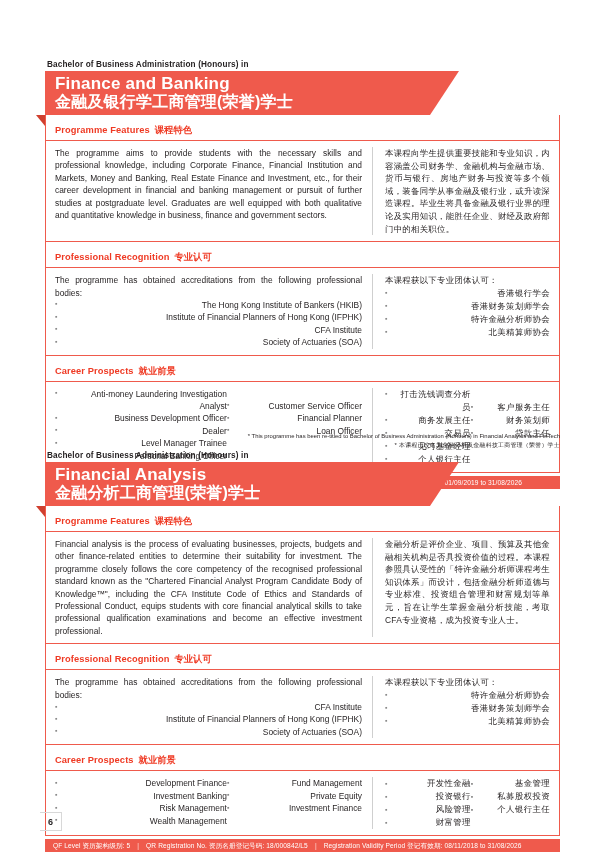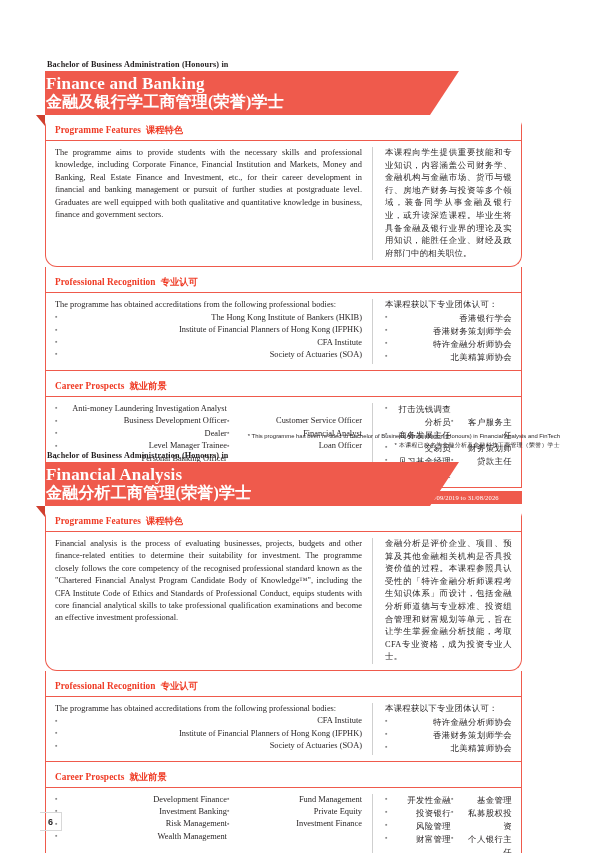--- a/index.html
+++ b/index.html
@@ -19,22 +19,21 @@
     position: relative;
     width: 604px;
     height: 853px;
     box-sizing: border-box;
     padding: 0;
   }
   
   .prog-block {
     position: absolute;
     left: 45px;
-    width: 477px;
-    font-family: Liberation Serif, serif;
+    width: 515px;
   }
   .degree-line {
     font-size: 8.2px;
     font-weight: bold;
     letter-spacing: 0.15px;
     color: #231f20;
     margin: 0 0 2px 2px;
   }
   
   .banner-wrap {
@@ -46,21 +45,21 @@
     left: 0;
     top: 0;
     width: 414px;
     height: 44px;
     background: #ef5a4c;
     -webkit-clip-path: polygon(0 0, 100% 0, 93% 100%, 0 100%);
     clip-path: polygon(0 0, 100% 0, 93% 100%, 0 100%);
   }
   .banner-inner {
     position: absolute;
-    left: 1px;
+    left: 10px;
     top: 3px;
   }
   .banner-title {
     font-size: 17px;
     font-weight: bold;
     color: #ffffff;
     line-height: 20px;
     letter-spacing: 0.2px;
   }
   .banner-sub {
@@ -80,21 +79,21 @@
     height: 0;
     border-left: 9px solid transparent;
     border-top: 11px solid #d0402f;
   }
   
   .section {
     border: 1px solid #ef5a4c;
     border-top: none;
     box-sizing: border-box;
   }
-  .section.first { border-top: none; border-radius: 12px; }
+  .section.first { border-top: none; }
   .sec-head {
     padding: 4px 9px 3px 9px;
     border-bottom: 1px solid #ef5a4c;
     background: #ffffff;
   }
   .sec-head .en {
     font-size: 9.3px;
     font-weight: bold;
     color: #ef3a24;
     letter-spacing: 0.1px;
@@ -278,21 +277,21 @@
           <div class="two-col">
             <ul class="bul" style="width:56%;">
               <li>Anti-money Laundering Investigation Analyst</li>
               <li>Business Development Officer</li>
               <li>Dealer</li>
               <li>Level Manager Trainee</li>
               <li>Personal Banking Officer</li>
             </ul>
             <ul class="bul" style="width:44%; margin-top:12.4px;">
               <li>Customer Service Officer</li>
-              <li>Financial Analyst</li>
+              <li>Financial Planner</li>
               <li>Loan Officer</li>
             </ul>
           </div>
         </div>
         <div class="col-zh">
           <div class="two-col">
             <ul class="bul zh" style="width:52%;">
               <li>打击洗钱调查分析员</li>
               <li>商务发展主任</li>
               <li>交易员</li>

